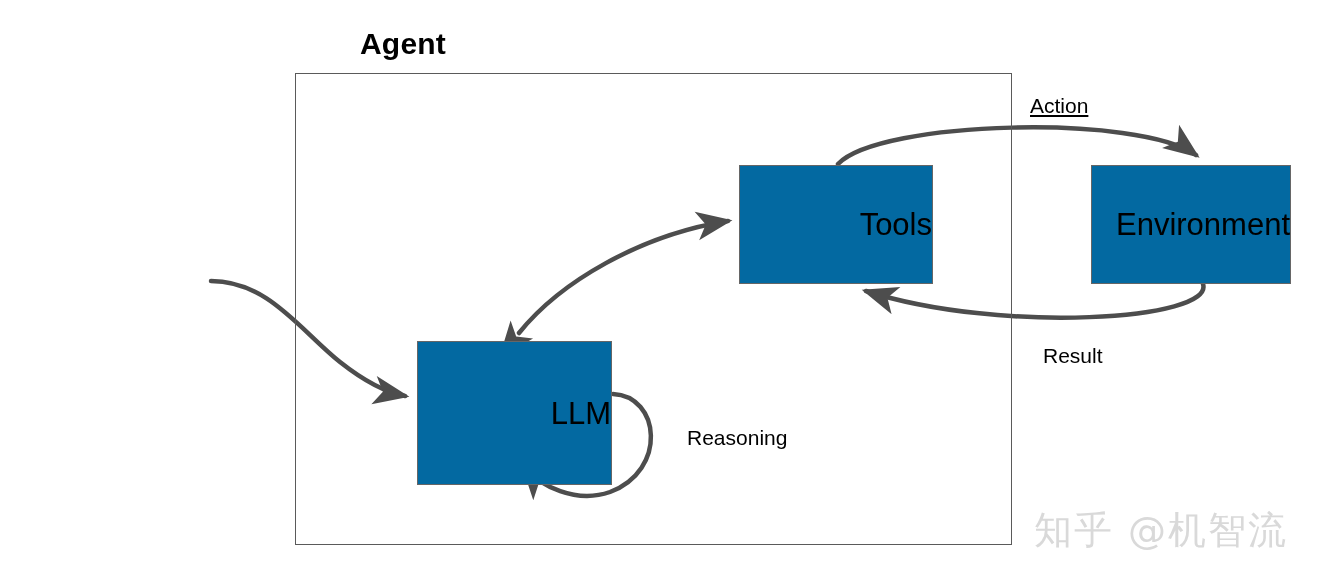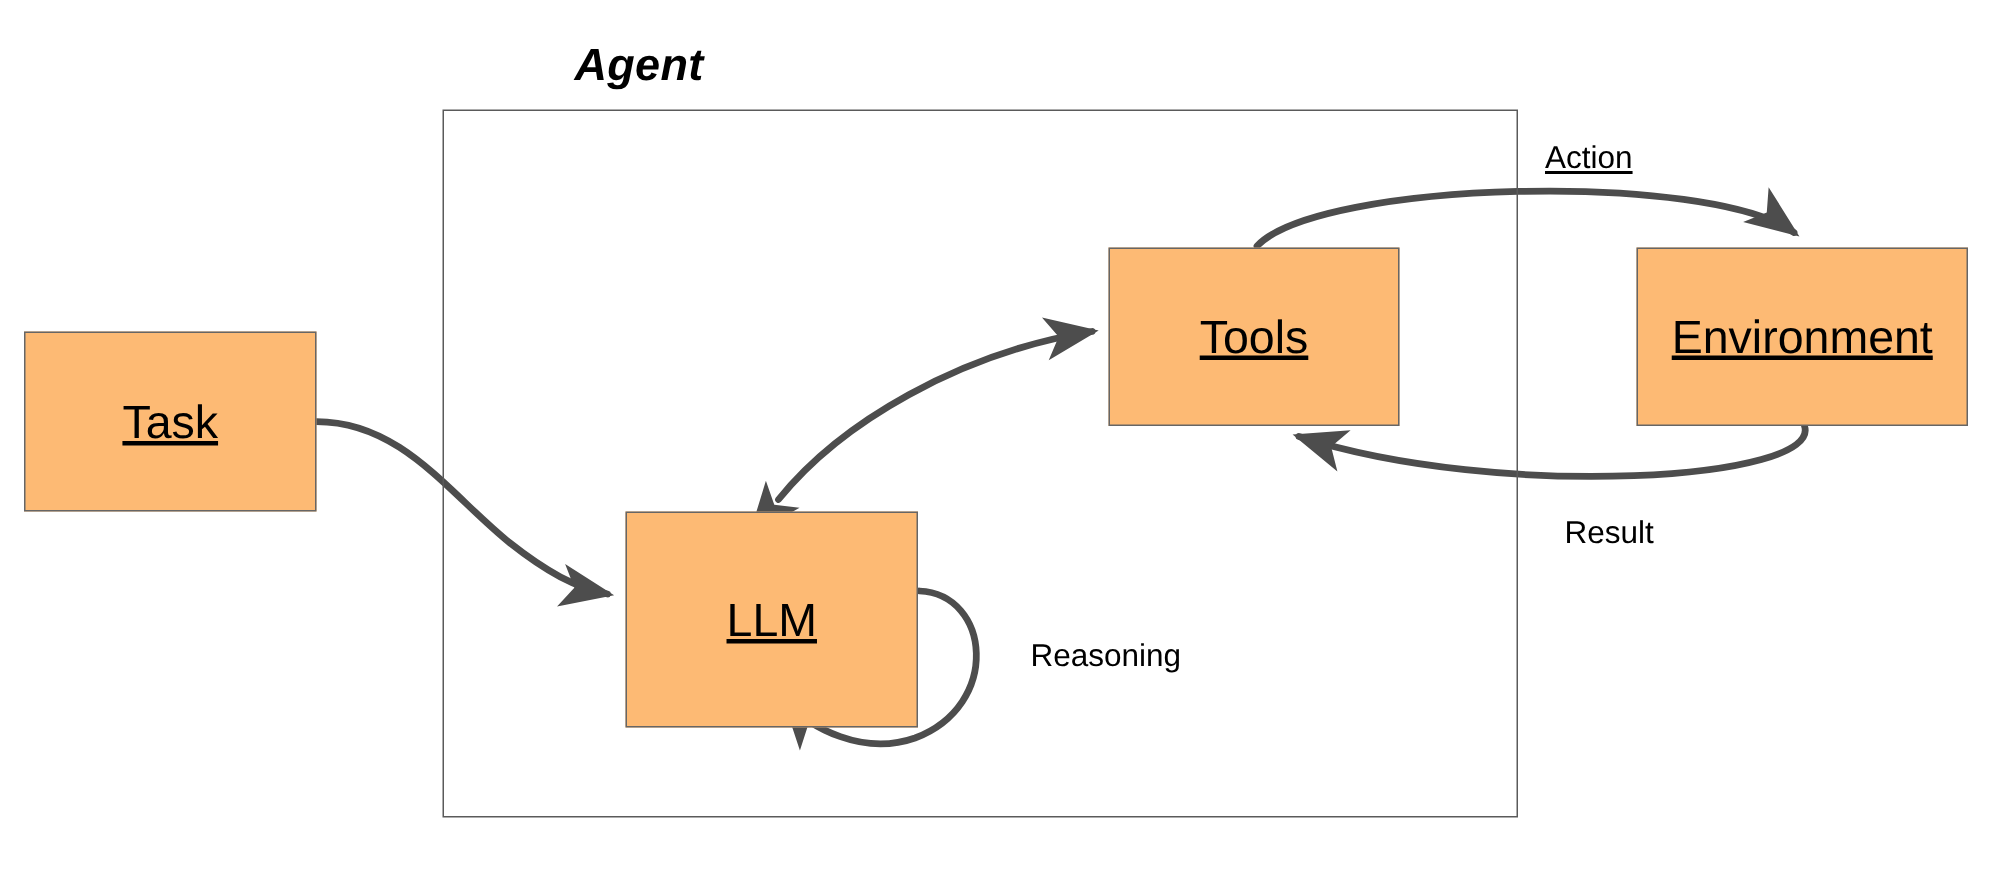--- a/index.html
+++ b/index.html
@@ -20,31 +20,30 @@
   #edges {
     position: absolute;
     left: 0;
     top: 0;
     width: 1328px;
     height: 580px;
   }
   .node {
     position: absolute;
     box-sizing: border-box;
-    background: #fdba74;
+    background: #0369a1;
     border: 1px solid #666666;
     display: flex;
     align-items: center;
-    justify-content: center;
+    justify-content: flex-end;
     color: #000000;
     font-size: 31px;
     line-height: 1;
     font-family: "Liberation Sans", sans-serif;
     z-index: 3;
-    text-decoration: underline;
   }
   .container-box {
     position: absolute;
     box-sizing: border-box;
     background: transparent;
     border: 1px solid #5a5a5a;
     z-index: 1;
   }
   .group-title {
     position: absolute;
@@ -69,23 +68,23 @@
     color: #d9d9d9;
     letter-spacing: 2px;
     z-index: 5;
     white-space: nowrap;
     font-family: "DejaVu Sans", sans-serif;
   }
   
   #node-task        { left: 16px;   top: 221px; width: 195px; height: 120px; }
   #node-llm         { left: 417px;  top: 341px; width: 195px; height: 144px; }
   #node-tools       { left: 739px;  top: 165px; width: 194px; height: 119px; }
-  #node-environment { left: 1091px; top: 165px; width: 221px; height: 119px; }
+  #node-environment { left: 1091px; top: 165px; width: 200px; height: 119px; }
   #agent-container  { left: 295px;  top: 73px;  width: 717px; height: 472px; }
-  #agent-title      { left: 383px;  top: 27px; font-style: italic; }
+  #agent-title      { left: 360px;  top: 27px; }
   #label-action     { left: 1030px; top: 94px; text-decoration: underline; }
   #label-result     { left: 1043px; top: 344px; }
   #label-reasoning  { left: 687px;  top: 426px; }
   #zhihu-watermark  { left: 1034px; top: 505px; }
 </style>
 </head>
 <body>
 
 <div id="canvas">
 
@@ -106,34 +105,32 @@
 
     <path d="M 519,333 C 560,282 640,235 728,221" fill="none" stroke="#4d4d4d" stroke-width="4.5" stroke-linecap="round" marker-end="url(#arrowhead)" marker-start="url(#arrowhead-start)"></path>
 
     <path d="M 838,164 C 880,120 1140,114 1196,155" fill="none" stroke="#4d4d4d" stroke-width="4.5" stroke-linecap="round" marker-end="url(#arrowhead)"></path>
 
     <path d="M 1203,284 C 1215,320 1000,334 866,291" fill="none" stroke="#4d4d4d" stroke-width="4.5" stroke-linecap="round" marker-end="url(#arrowhead)"></path>
 
     <path d="M 613,394 C 660,396 668,470 610,492 C 576,504 540,486 524,467" fill="none" stroke="#4d4d4d" stroke-width="4.5" stroke-linecap="round" marker-end="url(#arrowhead)"></path>
   </svg>
 
-  <div class="node" id="node-task">
-    <span>Task</span>
-  </div>
 
   <div class="node" id="node-llm">
     <span>LLM</span>
   </div>
 
   <div class="node" id="node-tools">
     <span>Tools</span>
   </div>
 
   <div class="node" id="node-environment">
     <span>Environment</span>
   </div>
 
   <div class="edge-label" id="label-action">Action</div>
   <div class="edge-label" id="label-result">Result</div>
   <div class="edge-label" id="label-reasoning">Reasoning</div>
 
+  <div class="watermark" id="zhihu-watermark">知乎 @机智流</div>
 
 </div>
 
 </body></html>

